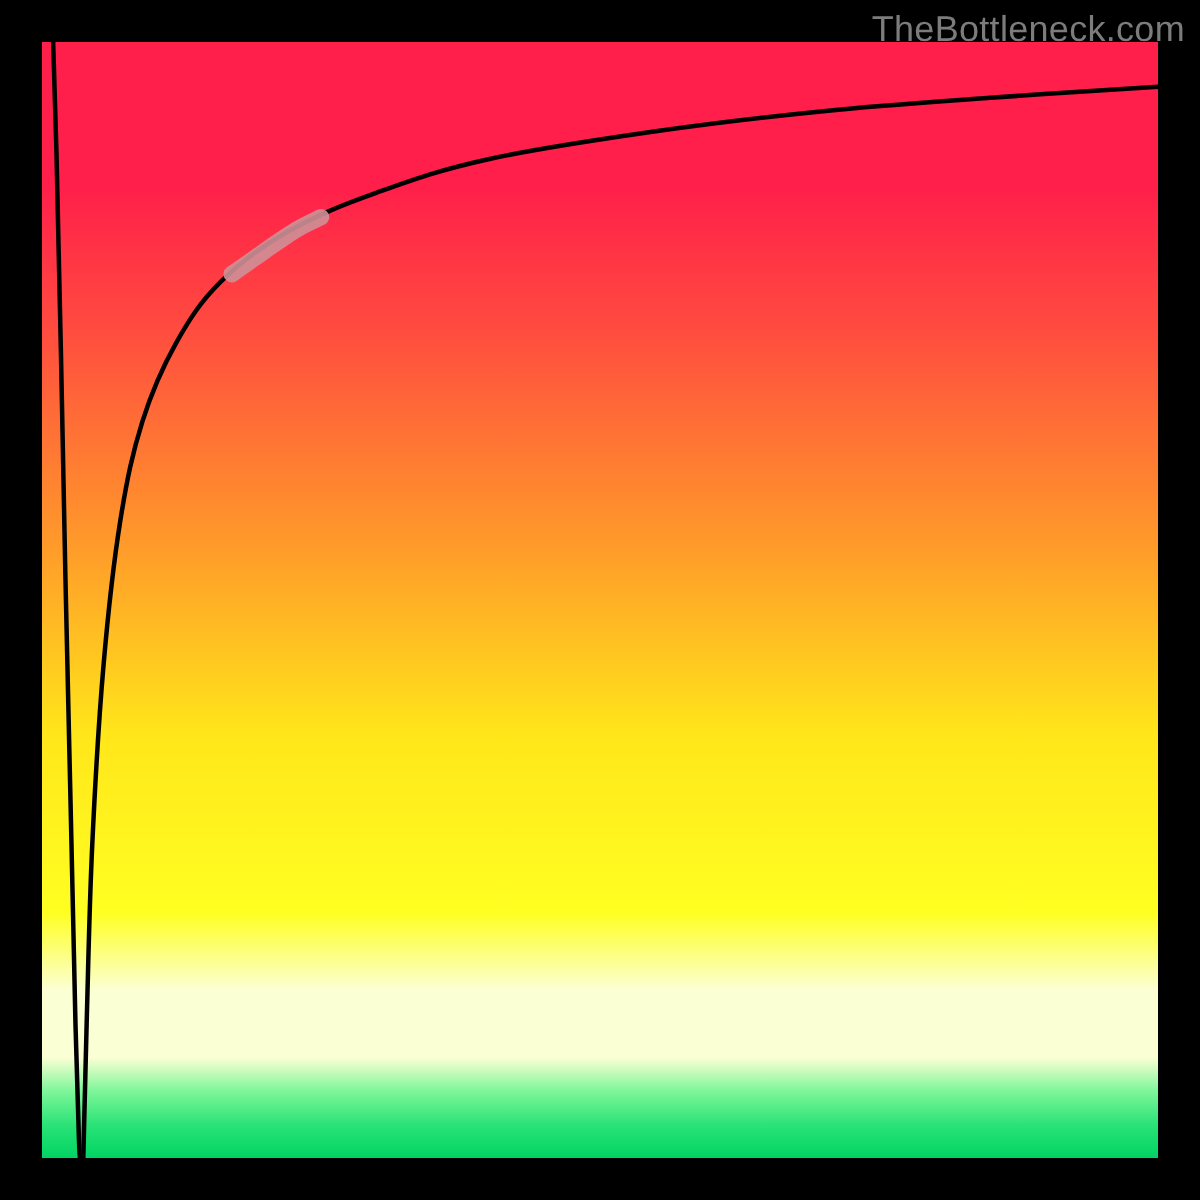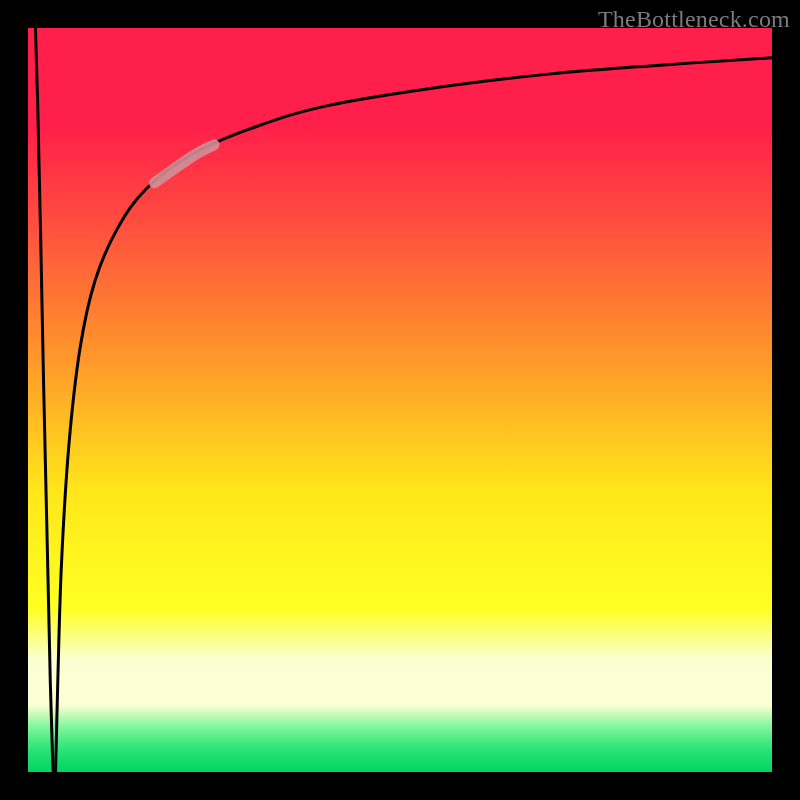--- a/index.html
+++ b/index.html
@@ -8,21 +8,20 @@
     width: 800px;
     height: 800px;
     overflow: hidden;
     background: #000;
     font-family: Arial, Helvetica, sans-serif;
   }
   .chart-wrap {
     position: relative;
     width: 800px;
     height: 800px;
-    font-family: Liberation Serif, serif;
   }
   .plot-area {
     position: absolute;
     left: 28px;
     top: 28px;
     width: 744px;
     height: 744px;
     background: linear-gradient(
       to bottom,
       var(--c-top) 0%,

